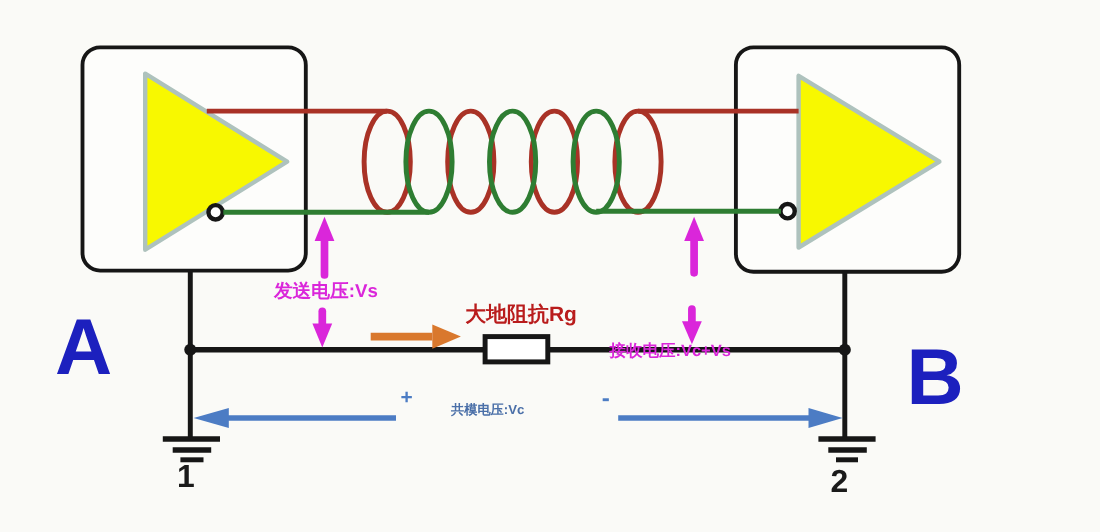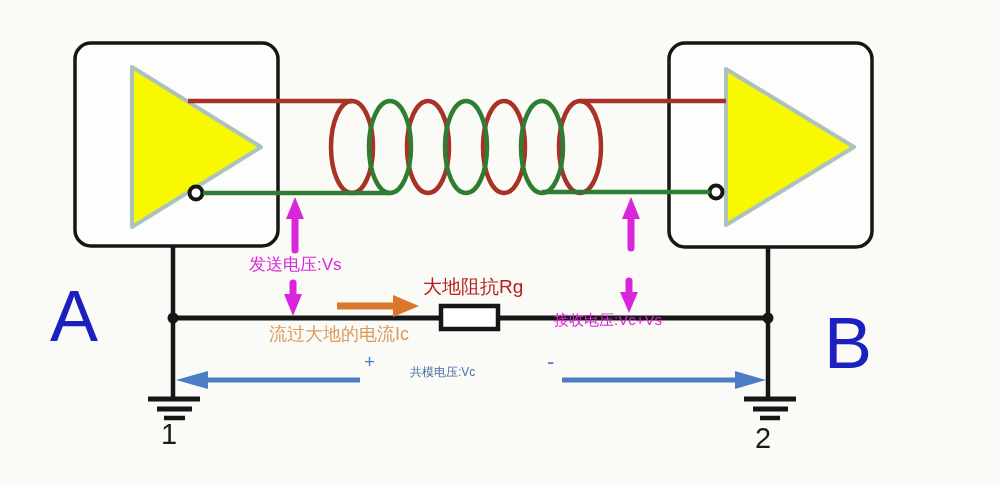--- a/index.html
+++ b/index.html
@@ -6,21 +6,21 @@
   .stage {
     position:relative;
     width:1000px; height:484px;
     background:#FAFAF7;
     font-family:"Liberation Sans","DejaVu Sans",sans-serif;
     overflow:hidden;
   }
   .stage svg { position:absolute; left:0; top:0; }
   .lbl {
     position:absolute;
-    font-weight:normal;
+    font-weight:bold;
     white-space:nowrap;
     line-height:1;
   }
   .lbl-node-a   { left:50px;  top:280px; font-size:72px; }
   .lbl-node-b   { left:824px; top:307px; font-size:72px; }
   .lbl-gnd-1    { left:161px; top:420px; font-size:29px; }
   .lbl-gnd-2    { left:755px; top:424px; font-size:29px; }
   .lbl-send     { left:249px; top:256px; font-size:17px; }
   .lbl-receive  { left:554px; top:264px; font-size:15px;margin-top:48px; }
   .lbl-rg       { left:423px; top:277px; font-size:19px; }
@@ -120,19 +120,18 @@
   <div class="lbl lbl-node-a" style="color: rgb(28, 32, 190);">A</div>
   <div class="lbl lbl-node-b" style="color: rgb(28, 32, 190);">B</div>
 
   <div class="lbl lbl-gnd-1" style="color: rgb(26, 26, 26);">1</div>
   <div class="lbl lbl-gnd-2" style="color: rgb(26, 26, 26);">2</div>
 
   <div class="lbl lbl-send" style="color: rgb(218, 38, 218);">发送电压:Vs</div>
   <div class="lbl lbl-receive" style="color: rgb(218, 38, 218);">接收电压:Vc+Vs</div>
 
   <div class="lbl lbl-rg" style="color: #b91c1c;">大地阻抗Rg</div>
-  <div class="lbl lbl-ic" style="color: rgb(219, 154, 90);">流过大地的电流Ic</div>
 
   <div class="lbl lbl-plus" style="color: rgb(76, 124, 196);">+</div>
   <div class="lbl lbl-vc" style="color: rgb(74, 111, 168);">共模电压:Vc</div>
   <div class="lbl lbl-minus" style="color: rgb(76, 124, 196);">-</div>
 
 </div>
 
 </body></html>

